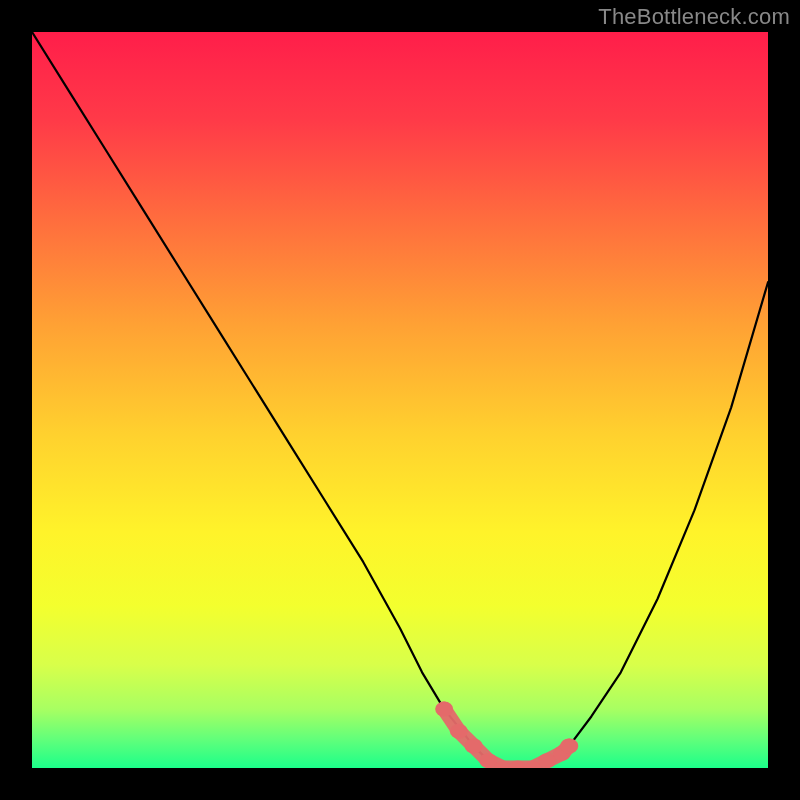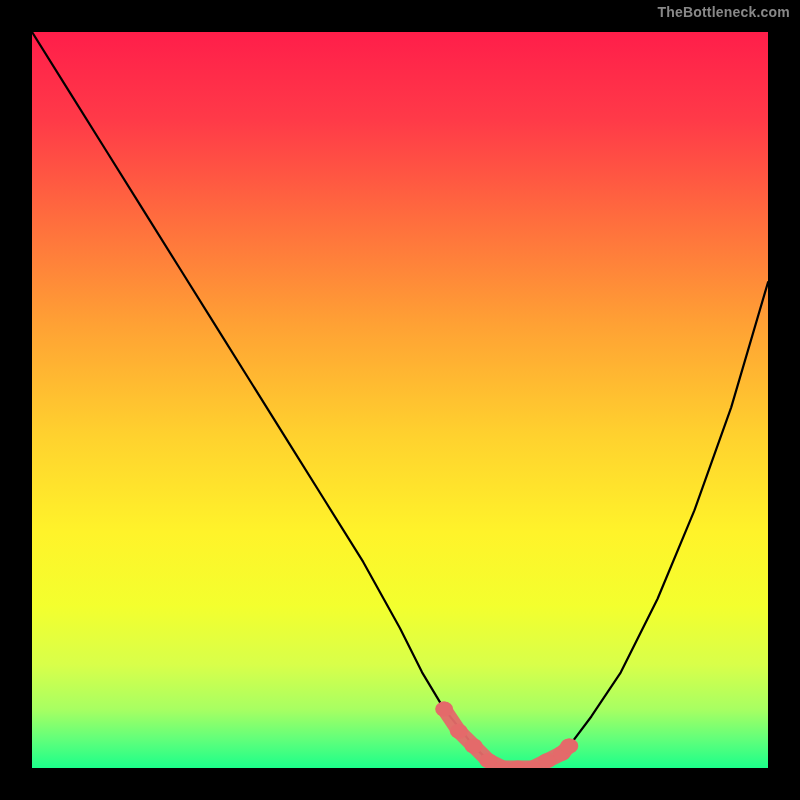--- a/index.html
+++ b/index.html
@@ -15,22 +15,22 @@
     position: relative;
     width: 800px;
     height: 800px;
     background: #000;
   }
   .watermark {
     position: absolute;
     top: 4px;
     right: 10px;
     color: #888;
-    font-size: 14px;
-    font-weight: 700;
+    font-size: 22px;
+    font-weight: 400;
     letter-spacing: 0.2px;
     z-index: 10;
   }
   .plot-wrap {
     position: absolute;
     left: 32px;
     top: 32px;
     width: 736px;
     height: 736px;
   }

